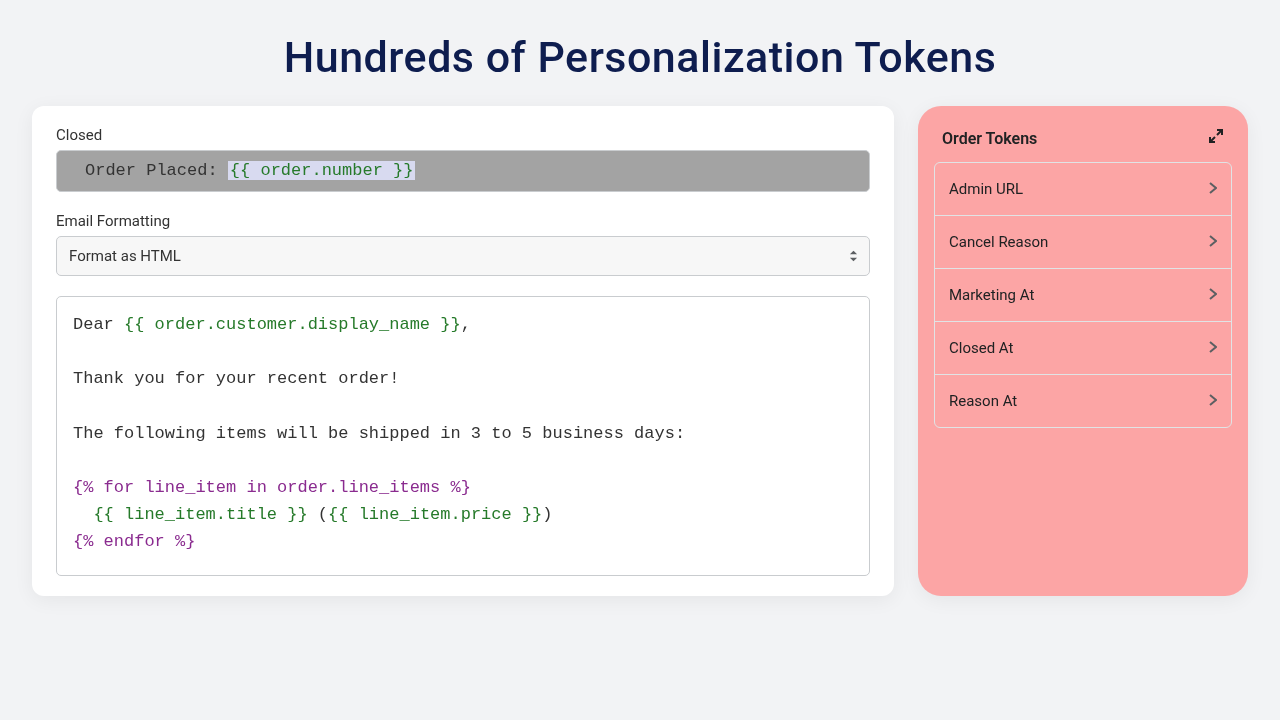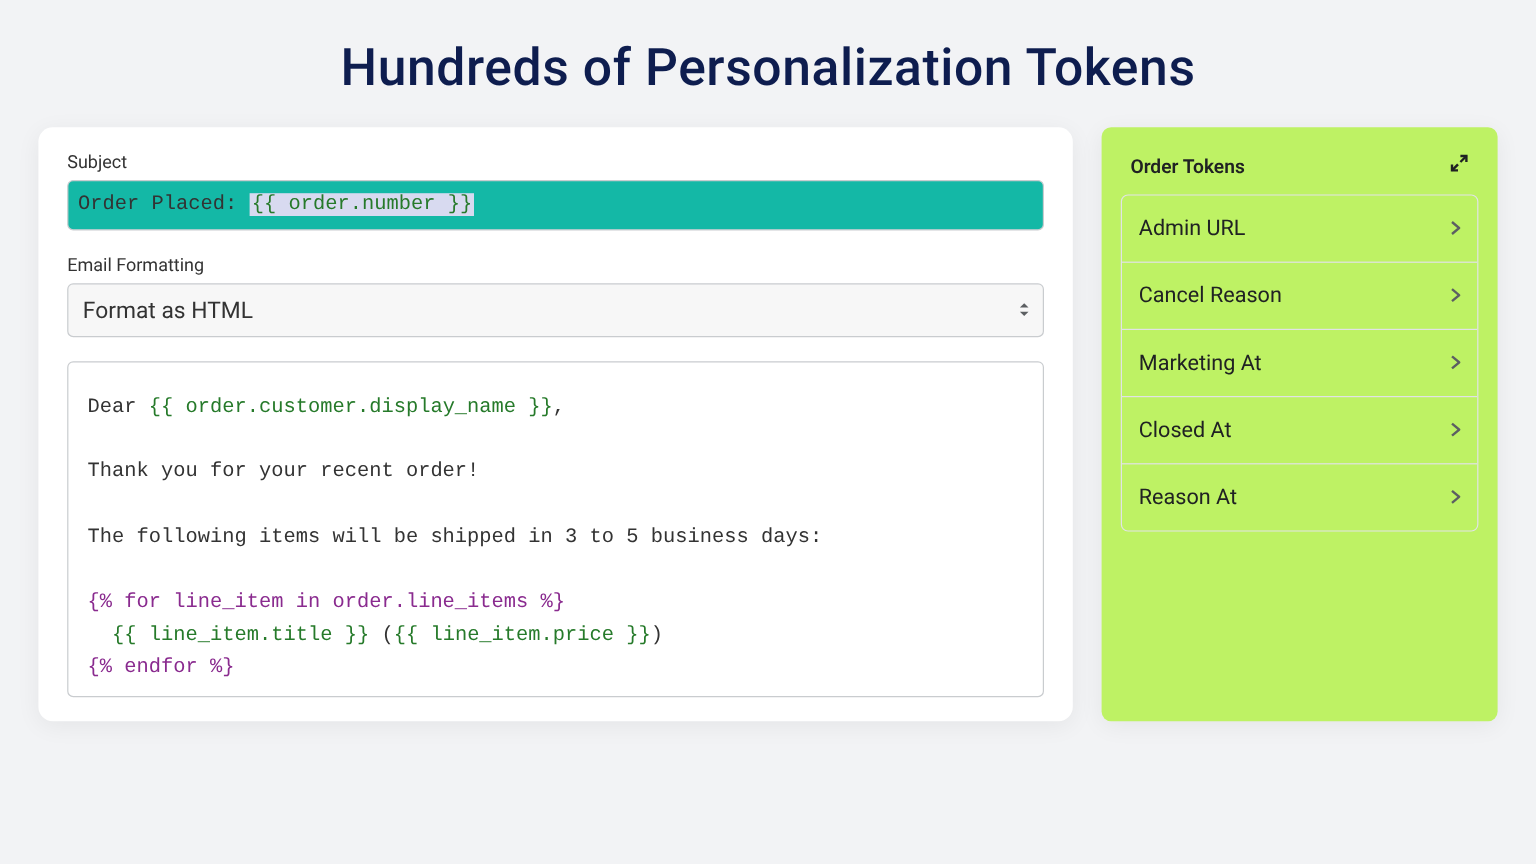--- a/index.html
+++ b/index.html
@@ -25,80 +25,80 @@
   }
   .panel-left {
     flex: 1;
     background: #fff;
     border-radius: 12px;
     box-shadow: 0 4px 20px rgba(0,0,0,0.06);
     padding: 20px 24px;
   }
   .panel-right {
     width: 330px;
-    background: #bef264;
-    border-radius: 8px;
+    background: #fca5a5;
+    border-radius: 23px;
     box-shadow: 0 4px 20px rgba(0,0,0,0.06);
     padding: 16px;
   }
   .field-label {
     font-size: 15px;
     color: #333;
     margin-bottom: 6px;
     display: flex;
     align-items: center;
     gap: 6px;
   }
   .text-input, .select-input, .textarea-input {
     width: 100%;
     border: 1px solid #c9cccf;
     border-radius: 5px;
-    background: #14b8a6;
-    padding: 8px 8px;
+    background: #a3a3a3;
+    padding: 8px 28px;
     font-family: "SFMono-Regular", Consolas, "Liberation Mono", Menlo, monospace;
     font-size: 17px;
     color: #333;
   }
   .subject-display {
     font-family: "SFMono-Regular", Consolas, "Liberation Mono", Menlo, monospace;
     font-size: 17px;
     line-height: 1.4;
   }
   .token-highlight {
     background: #d8daf0;
     color: #267a2a;
     padding: 0 2px;
   }
   .field-group { margin-bottom: 20px; }
   .select-wrapper {
     position: relative;
   }
   .select-input {
     font-family: -apple-system, BlinkMacSystemFont, "Segoe UI", Roboto, sans-serif;
-    font-size: 19px;
+    font-size: 15px;
     padding: 10px 12px;
     appearance: none;
     background: #f7f7f7;
   }
   .select-chevrons {
     position: absolute;
     right: 12px;
     top: 50%;
     transform: translateY(-50%);
     display: flex;
     flex-direction: column;
     gap: 1px;
     pointer-events: none;
   }
   .select-chevrons svg { width: 9px; height: 6px; fill: #5c5f62; }
   .message-box {
     border: 1px solid #c9cccf;
     border-radius: 5px;
     background: #fff;
-    padding: 24px 16px;
+    padding: 14px 16px;
     font-family: "SFMono-Regular", Consolas, "Liberation Mono", Menlo, monospace;
     font-size: 17px;
     line-height: 1.6;
     white-space: pre;
     color: #333;
     height: 280px;
     overflow: hidden;
   }
   .tk-var { color: #267a2a; }
   .tk-tag { color: #8a2b8f; }
@@ -127,37 +127,37 @@
     border: 1px solid #e1e3e5;
     border-radius: 6px;
     overflow: hidden;
   }
   .token-item {
     display: flex;
     justify-content: space-between;
     align-items: center;
     padding: 17px 14px;
     border-bottom: 1px solid #e1e3e5;
-    font-size: 18px;
+    font-size: 15px;
     color: #202223;
     cursor: pointer;
   }
   .token-item:last-child { border-bottom: none; }
   .chevron-right svg { width: 8px; height: 12px; stroke: #5c5f62; stroke-width: 2; fill: none; }
 </style>
 </head>
 <body>
 
 <h1 class="page-title">Hundreds of Personalization Tokens</h1>
 
 <div class="container">
   <div class="panel-left">
 
     <div class="field-group">
-      <div class="field-label">Subject</div>
+      <div class="field-label">Closed</div>
       <div class="text-input">
         <span class="subject-display"><span>Order Placed: </span><span class="token-highlight">{{ order.number }}</span></span>
       </div>
     </div>
 
     <div class="field-group">
       <div class="field-label">Email Formatting</div>
       <div class="select-wrapper">
         <div class="select-input">Format as HTML</div>
         <span class="select-chevrons">

